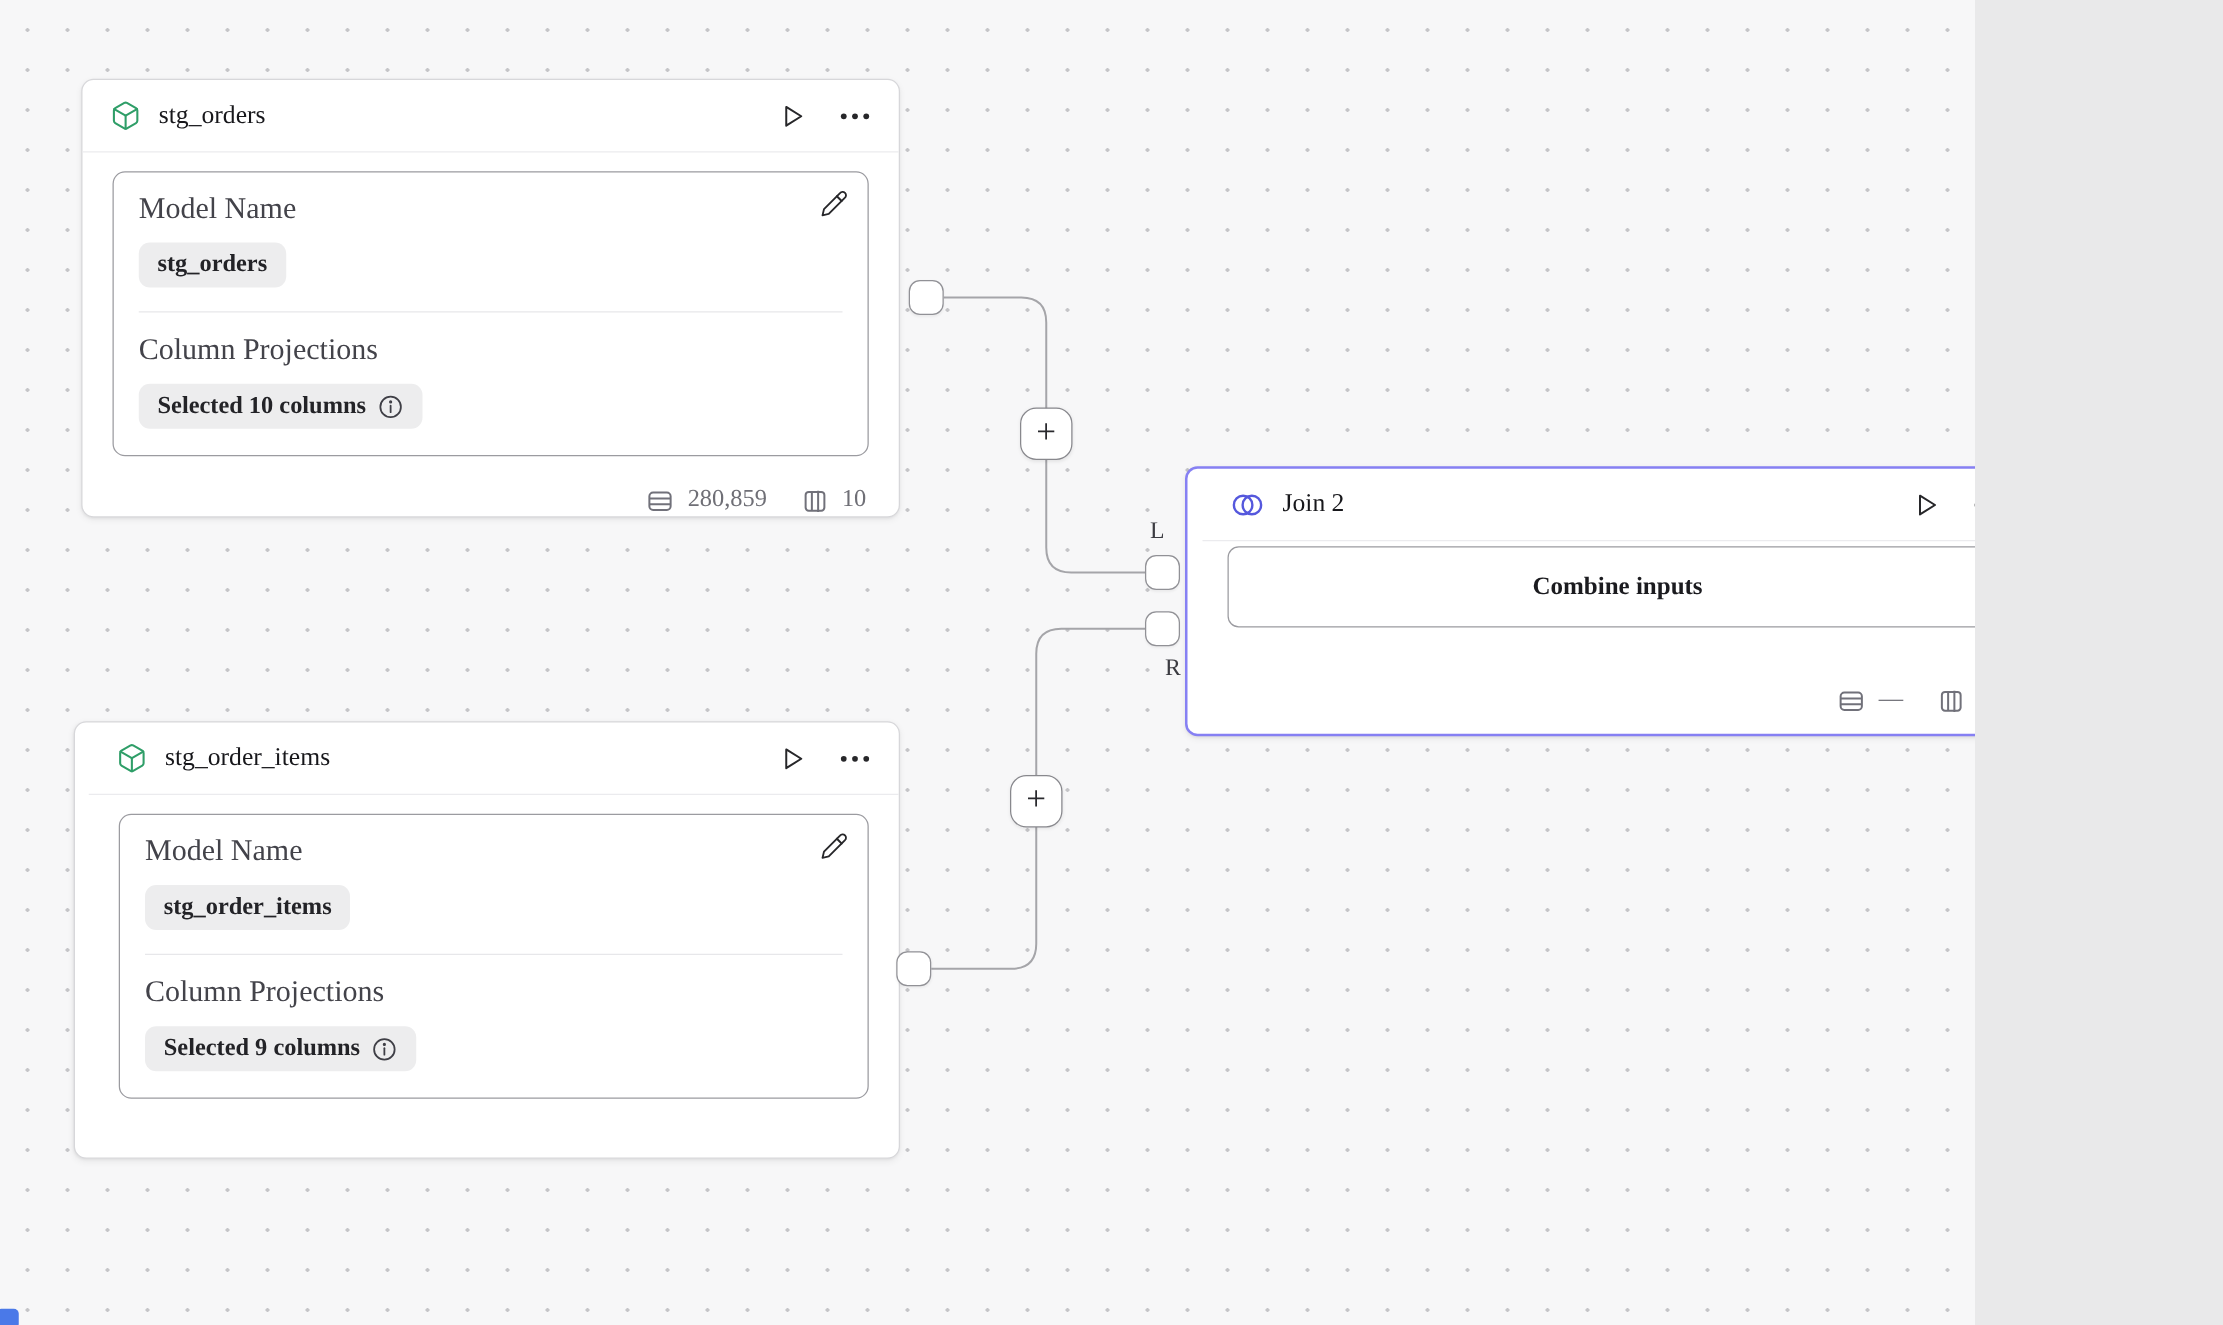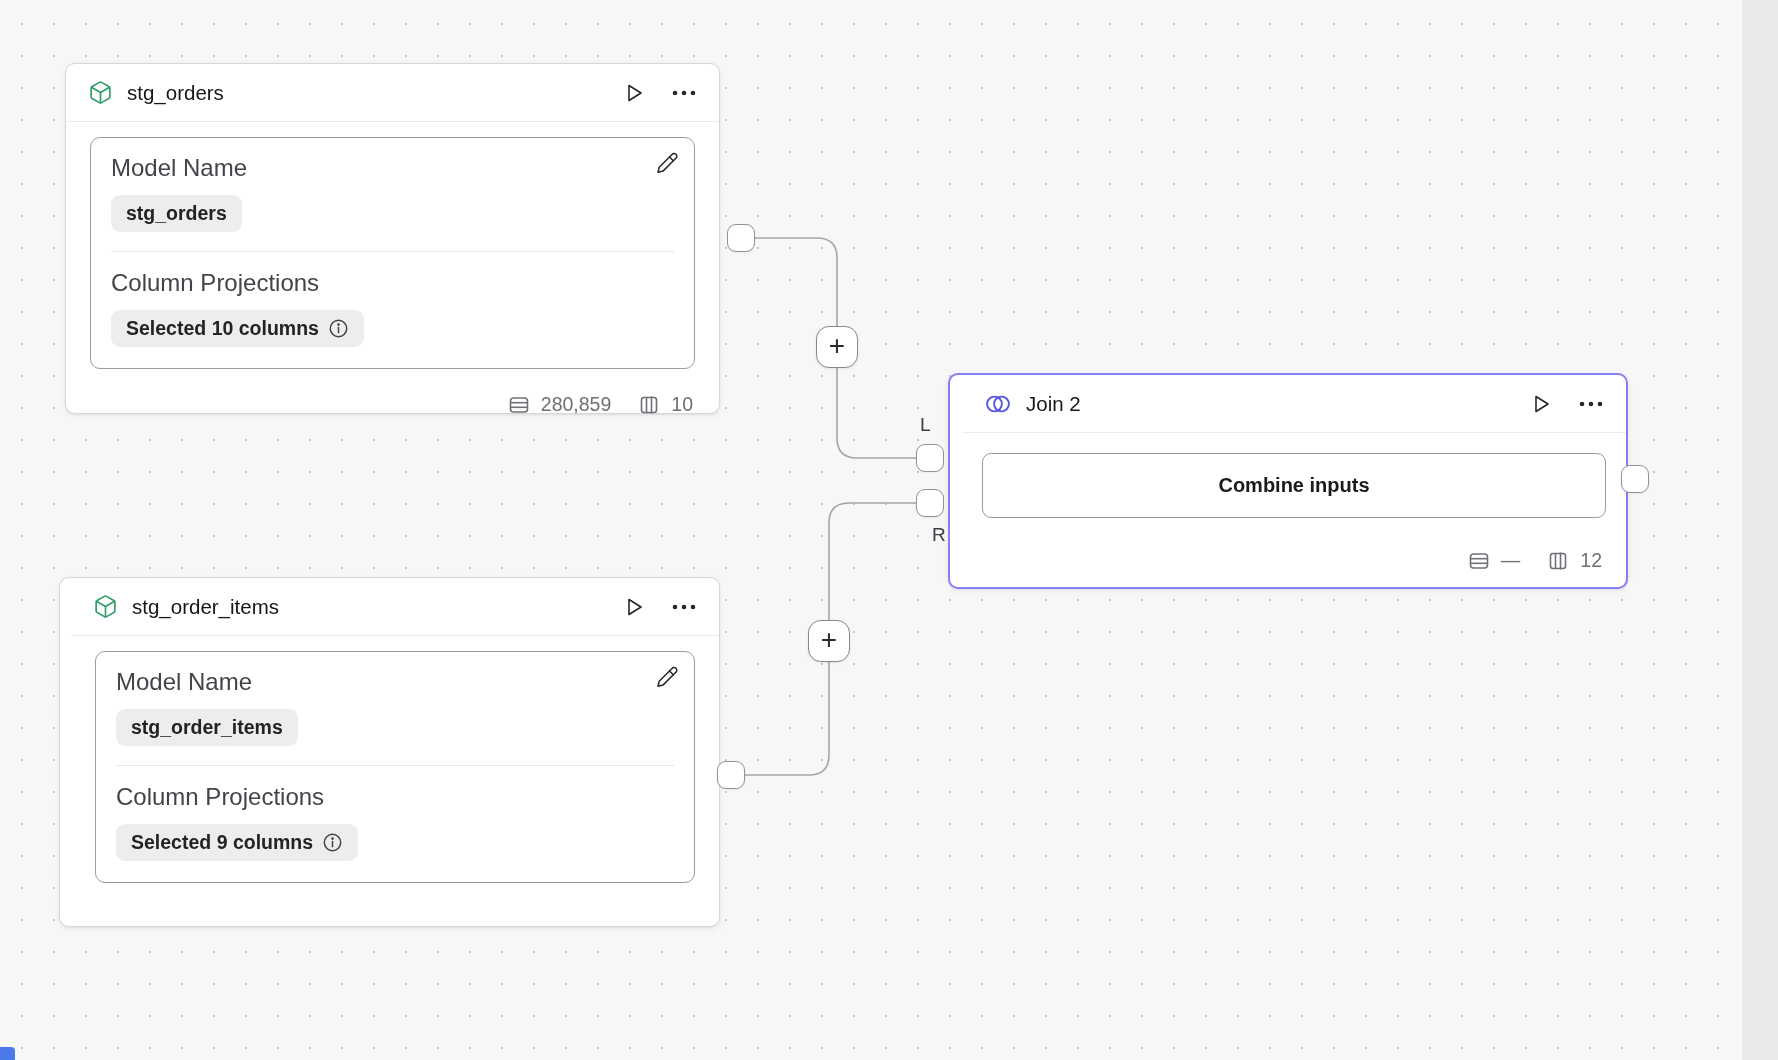--- a/index.html
+++ b/index.html
@@ -1,21 +1,21 @@
 <!DOCTYPE html>
 <html><head>
 <meta charset="utf-8">
 <style>
   html,body{margin:0;padding:0;background:#e9e9ea;}
   .canvas{
-    position:relative;width:1742px;height:1060px;overflow:hidden;
+    position:relative;width:1580px;height:1060px;overflow:hidden;
     background-color:#f7f7f8;
     background-image:radial-gradient(circle,#c5c5c8 1.3px,transparent 1.45px);
     background-size:32px 32px;background-position:6px 8px;
-    font-family:Liberation Sans, sans-serif;color:#18181b;
+    font-family:Liberation Serif, serif;color:#18181b;
   }
   .edge-layer{position:absolute;left:0;top:0;width:1778px;height:1060px;pointer-events:none;}
   .edge-layer path{stroke:#a5a5a9;stroke-width:1.6;fill:none;}
 
   .node{
     position:absolute;display:flex;flex-direction:column;background:#fff;
     border:1px solid #d7d7da;border-radius:10px;
     box-shadow:0 2px 6px rgba(20,20,25,.06),0 1px 2px rgba(20,20,25,.05);
   }
   .node.join{border:2px solid #8680f3;padding-left:12px;}
@@ -31,21 +31,21 @@
   .badge{display:inline-flex;align-items:center;gap:9px;background:#ededee;border-radius:9px;
     padding:7px 15px;font-size:19.5px;font-weight:600;color:#232327;cursor:default;}
   .card-divider{height:1px;background:#e7e7ea;margin:19px 0 17px;}
   .edit-corner{position:absolute;top:13px;right:15px;}
 
   .node-footer{margin-top:auto;display:flex;justify-content:flex-end;align-items:center;
     gap:26px;padding:24px 26px 18px;}
   .join .node-footer{padding:18px 24px 14px;}
   .stat{display:flex;align-items:flex-start;gap:10px;color:#6f6f76;font-size:19.5px;font-weight:500;}
 
-  .combine-btn{margin:20px 20px 0;height:63px;border:1px solid #9b9ba0;border-radius:9px;
+  .combine-btn{margin:4px 20px 0;height:63px;border:1px solid #9b9ba0;border-radius:9px;
     background:#fff;display:flex;align-items:center;justify-content:center;
     font-size:20px;font-weight:600;color:#1b1b1f;cursor:pointer;}
 
   .port{position:absolute;width:28px;height:28px;background:#fff;border:1.5px solid #919196;
     border-radius:9px;box-shadow:0 1px 2px rgba(0,0,0,.05);box-sizing:border-box;}
   .add-btn{position:absolute;width:42px;height:42px;background:#fff;border:1.5px solid #88888d;
     border-radius:13px;display:flex;align-items:center;justify-content:center;
     font-size:28px;font-weight:400;color:#2a2a2e;line-height:1;box-sizing:border-box;
     box-shadow:0 1px 3px rgba(0,0,0,.08);cursor:pointer;padding-bottom:3px;}
   .edge-label{position:absolute;font-size:19px;font-weight:500;color:#3c3c42;}

